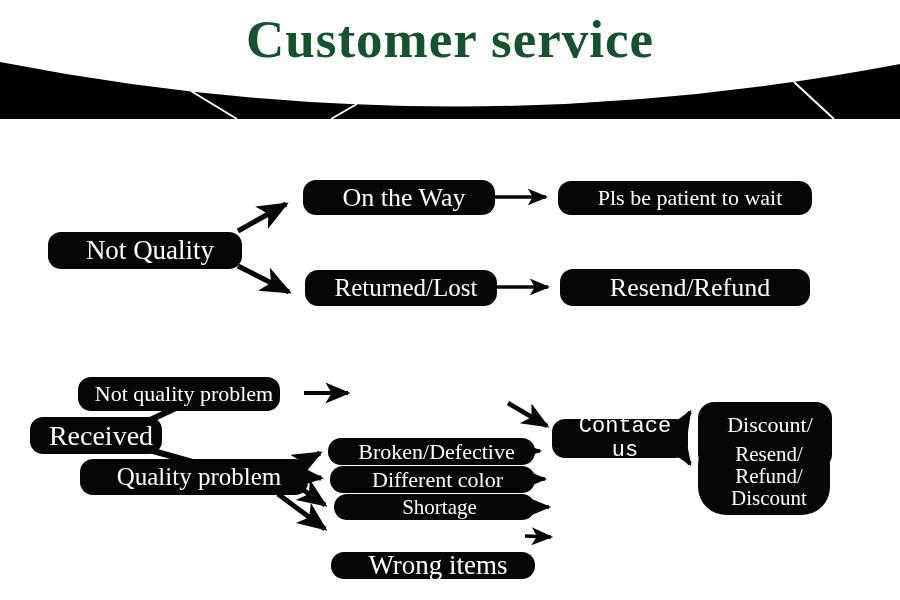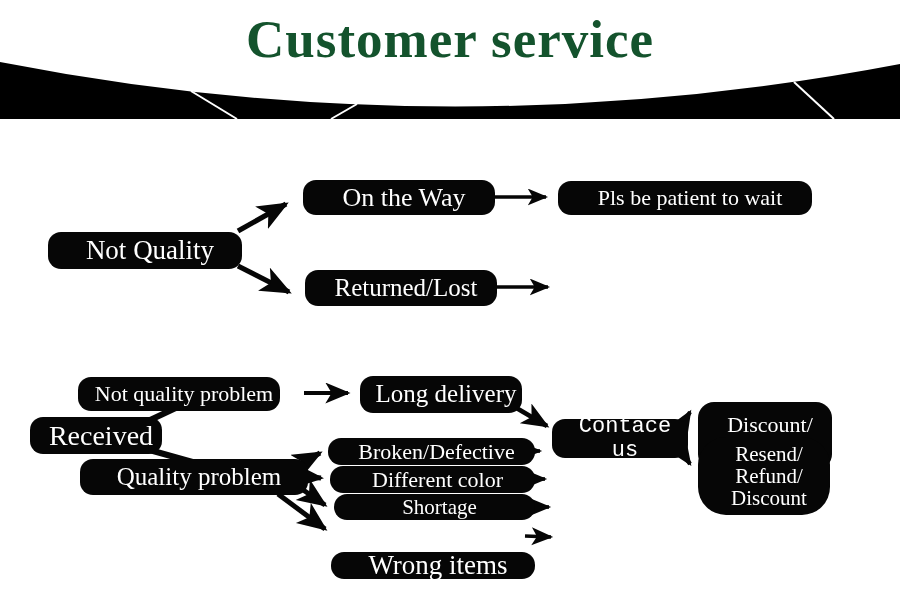--- a/index.html
+++ b/index.html
@@ -79,25 +79,25 @@
       <line x1="678" y1="446" x2="690" y2="464" stroke-width="4.2" marker-end="url(#ah)"></line>
     </g>
   </svg>
 
   <div class="title">Customer service</div>
 
   <div class="box b-not-received">Not Quality</div>
   <div class="box b-on-the-way">On the Way</div>
   <div class="box b-patient">Pls be patient to wait</div>
   <div class="box b-returned">Returned/Lost</div>
+  <div class="box b-resend">Resend/Refund</div>
 
   <div class="box b-not-quality">Not quality problem</div>
   <div class="box b-received">Received</div>
   <div class="box b-quality">Quality problem</div>
-  <div class="box b-long-delivery">Long delivery</div>
   <div class="box b-issue0">Broken/Defective</div>
   <div class="box b-issue1">Different color</div>
   <div class="box b-issue2">Shortage</div>
   <div class="box b-issue3">Wrong items</div>
   <div class="box b-contact">Contace us</div>
   <div class="box b-gifts">Discount/
 Gifts</div>
   <div class="box b-resend3">Resend/
 Refund/
 Discount</div>

